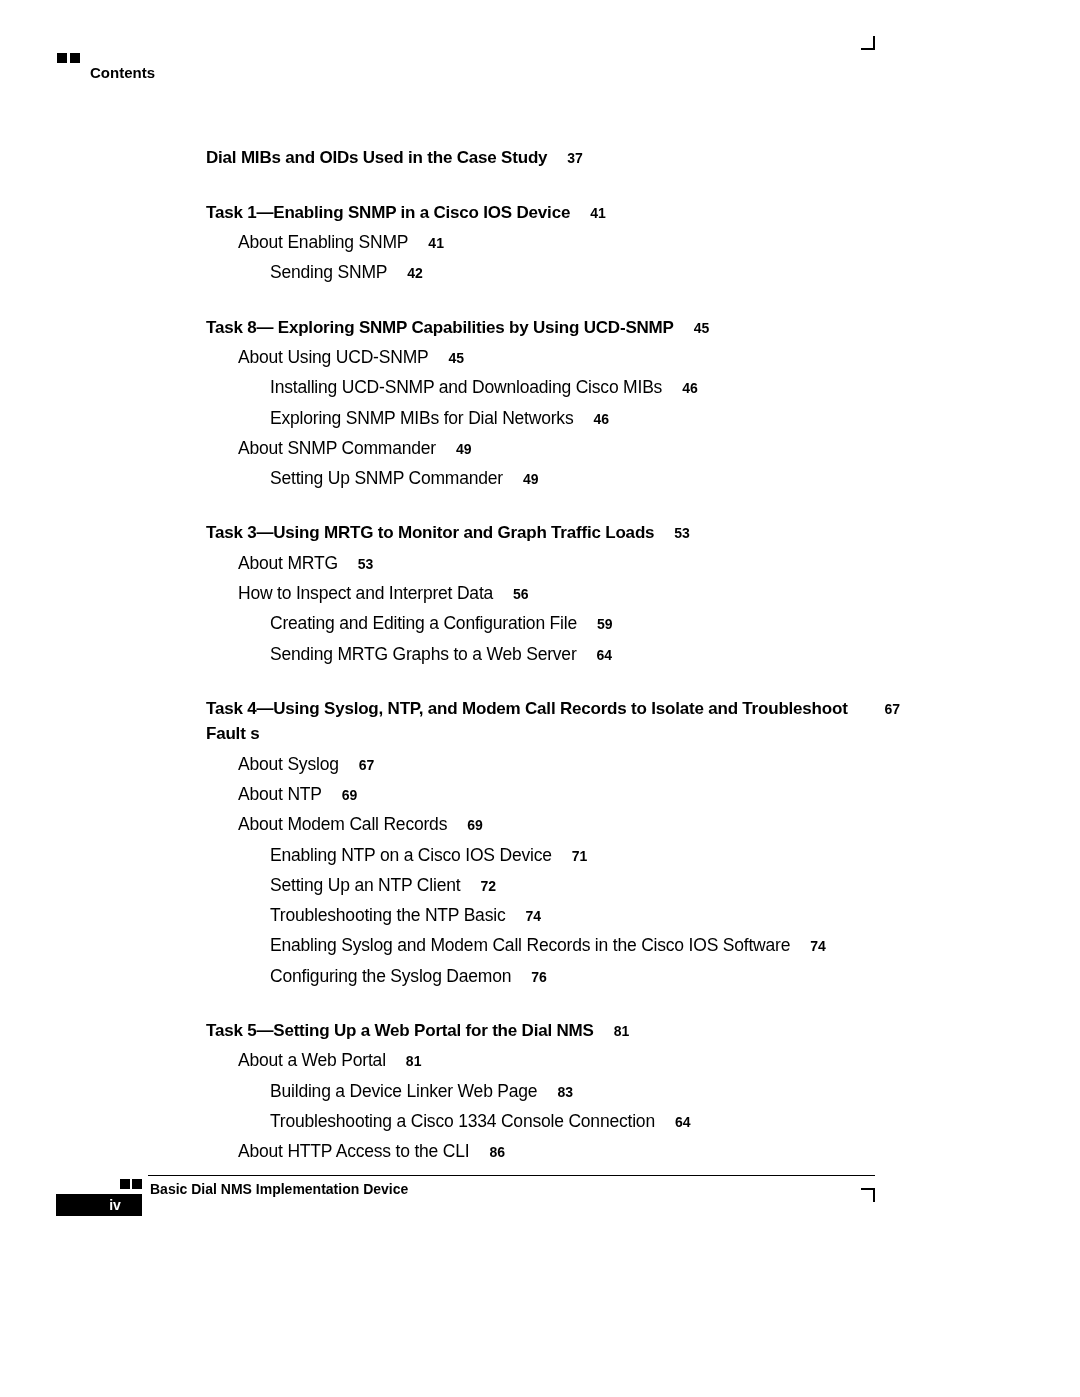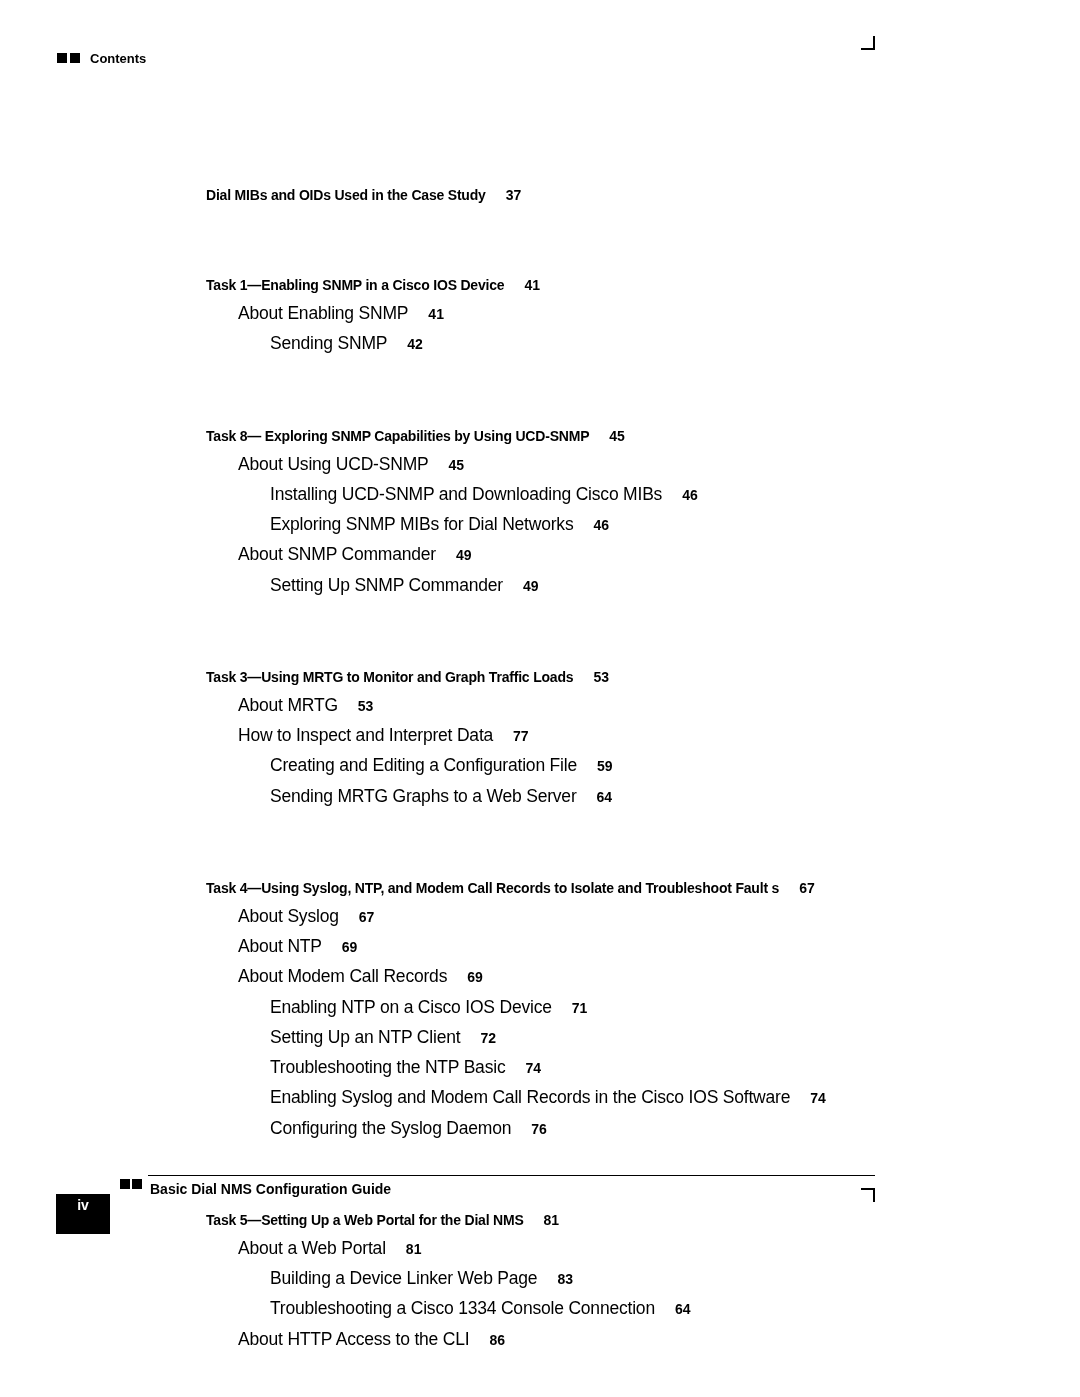--- a/index.html
+++ b/index.html
@@ -29,22 +29,22 @@
     width: 10px;
     height: 10px;
     background: #000;
     top: 3px;
   }
   .hdr .sq1 { left: 0; }
   .hdr .sq2 { left: 13px; }
   .hb {
     position: absolute;
     left: 33px;
-    top: 1px;
-    font-size: 13px;
+    top: 14px;
+    font-size: 15px;
     font-weight: 700;
   }
   .crop-top {
     position: absolute;
     right: 205px;
     top: 36px;
     width: 14px;
     height: 14px;
   }
   .crop-top::before {
@@ -89,21 +89,21 @@
     left: 206px;
     right: 180px;
     top: 138px;
   }
   .row {
     display: flex;
     align-items: baseline;
     line-height: 1.5;
   }
   .sec  { margin: 7px 0 4px 0; }
-  .sec .title { font-weight: 700; font-size: 14px; letter-spacing: -0.2px; margin-top: 40px; }
+  .sec .title { font-weight: 700; font-size: 17px; letter-spacing: -0.2px; }
   .sec .pn, .l1 .pn, .l2 .pn { font-weight: 700; font-size: 14px; }
   .l1   { margin: 4px 0 4px 32px; }
   .l2   { margin: 4px 0 4px 64px; }
   .l1 .title, .l2 .title { font-weight: 400; font-size: 17.5px; letter-spacing: -0.2px; }
   .gap { margin-left: 20px; }
   .group-spacer { height: 18px; }
 
   
   .ftr {
     position: absolute;
@@ -132,27 +132,28 @@
     left: 150px;
     top: -4px;
     font-size: 14px;
     font-weight: 700;
   }
   .pagenum-box {
     position: absolute;
     left: 56px;
     top: 9px;
     width: 54px;
-    height: 40px;
+    height: 22px;
     background: #000;
     color: #fff;
     font-weight: 700;
     font-size: 14px;
     text-align: center;
     line-height: 22px;
+    padding-left: 32px;
   }
 </style>
 </head>
 <body>
 
 <div class="page">
 
   <div class="crop-top"></div>
   <div class="crop-bot"></div>
 
@@ -209,21 +210,21 @@
       <div class="row sec">
         <span class="title">Task 3—Using MRTG to Monitor and Graph Traffic Loads</span>
         <span class="pn gap">53</span>
       </div>
       <div class="row l1">
         <span class="title">About MRTG</span>
         <span class="pn gap">53</span>
       </div>
       <div class="row l1">
         <span class="title">How to Inspect and Interpret Data</span>
-        <span class="pn gap">77</span>
+        <span class="pn gap">56</span>
       </div>
       <div class="row l2">
         <span class="title">Creating and Editing a Configuration File</span>
         <span class="pn gap">59</span>
       </div>
       <div class="row l2">
         <span class="title">Sending MRTG Graphs to a Web Server</span>
         <span class="pn gap">64</span>
       </div>
       <div class="group-spacer"></div>
@@ -283,17 +284,17 @@
       <div class="row l1">
         <span class="title">About HTTP Access to the CLI</span>
         <span class="pn gap">86</span>
       </div>
     </div>
 
   <div class="ftr">
     <div class="rule"></div>
     <div class="sq sq1"></div>
     <div class="sq sq2"></div>
-    <span class="guide">Basic Dial NMS Configuration Guide</span>
+    <span class="guide">Basic Dial NMS Implementation Device</span>
     <div class="pagenum-box">iv</div>
   </div>
 
 </div>
 
 </body></html>

